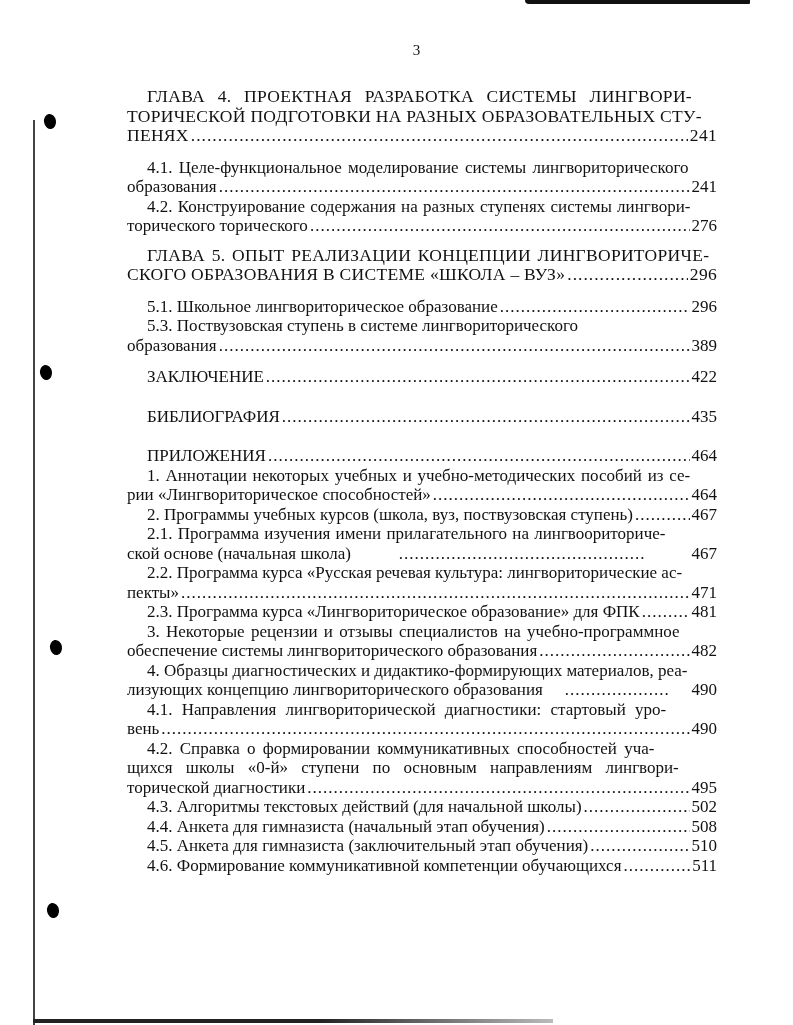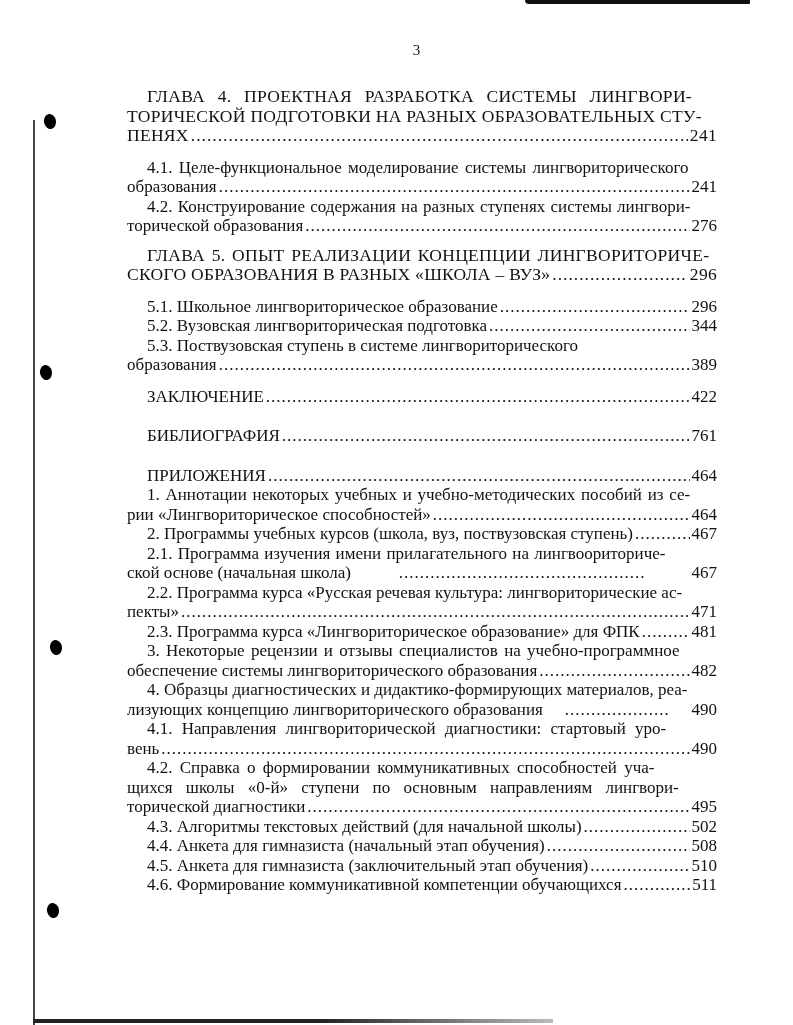--- a/index.html
+++ b/index.html
@@ -61,55 +61,48 @@
         <span>образования</span>
         <span class="lead"></span>
         <span>241</span>
       </div>
   </div>
   <div class="entry">
     <div class="line">
         <span style="word-spacing:1px;">4.2. Конструирование содержания на разных ступенях системы лингвори-</span>
       </div>
     <div class="line" style="margin-left:-20px;">
-        <span>торической образования</span>
+        <span>торического торического</span>
         <span class="lead"></span>
         <span>276</span>
       </div>
   </div>
   <div class="gap-s"></div>
 
   <div class="entry chapter">
     <div class="line">
         <span style="word-spacing:2px;">ГЛАВА 5. ОПЫТ РЕАЛИЗАЦИИ КОНЦЕПЦИИ ЛИНГВОРИТОРИЧЕ-</span>
       </div>
     <div class="line" style="margin-left:-20px;">
-        <span>СКОГО ОБРАЗОВАНИЯ В РАЗНЫХ «ШКОЛА – ВУЗ»</span>
+        <span>СКОГО ОБРАЗОВАНИЯ В СИСТЕМЕ «ШКОЛА – ВУЗ»</span>
         <span class="lead"></span>
         <span>296</span>
       </div>
   </div>
   <div class="gap-m"></div>
 
   <div class="entry">
     <div class="line">
         <span>5.1. Школьное лингвориторическое образование</span>
         <span class="lead"></span>
         <span>296</span>
       </div>
   </div>
   <div class="entry">
     <div class="line">
-        <span>5.2. Вузовская лингвориторическая подготовка</span>
-        <span class="lead"></span>
-        <span>344</span>
-      </div>
-  </div>
-  <div class="entry">
-    <div class="line">
         <span>5.3. Поствузовская ступень в системе лингвориторического</span>
       </div>
     <div class="line" style="margin-left:-20px;">
         <span>образования</span>
         <span class="lead"></span>
         <span>389</span>
       </div>
   </div>
   <div class="gap-m"></div>
 
@@ -119,21 +112,21 @@
         <span class="lead"></span>
         <span>422</span>
       </div>
   </div>
   <div class="gap-m" style="height:20px;"></div>
 
   <div class="entry">
     <div class="line">
         <span>БИБЛИОГРАФИЯ</span>
         <span class="lead"></span>
-        <span>761</span>
+        <span>435</span>
       </div>
   </div>
   <div class="gap-m" style="height:20px;"></div>
 
   <div class="entry">
     <div class="line">
         <span>ПРИЛОЖЕНИЯ</span>
         <span class="lead"></span>
         <span>464</span>
       </div>

